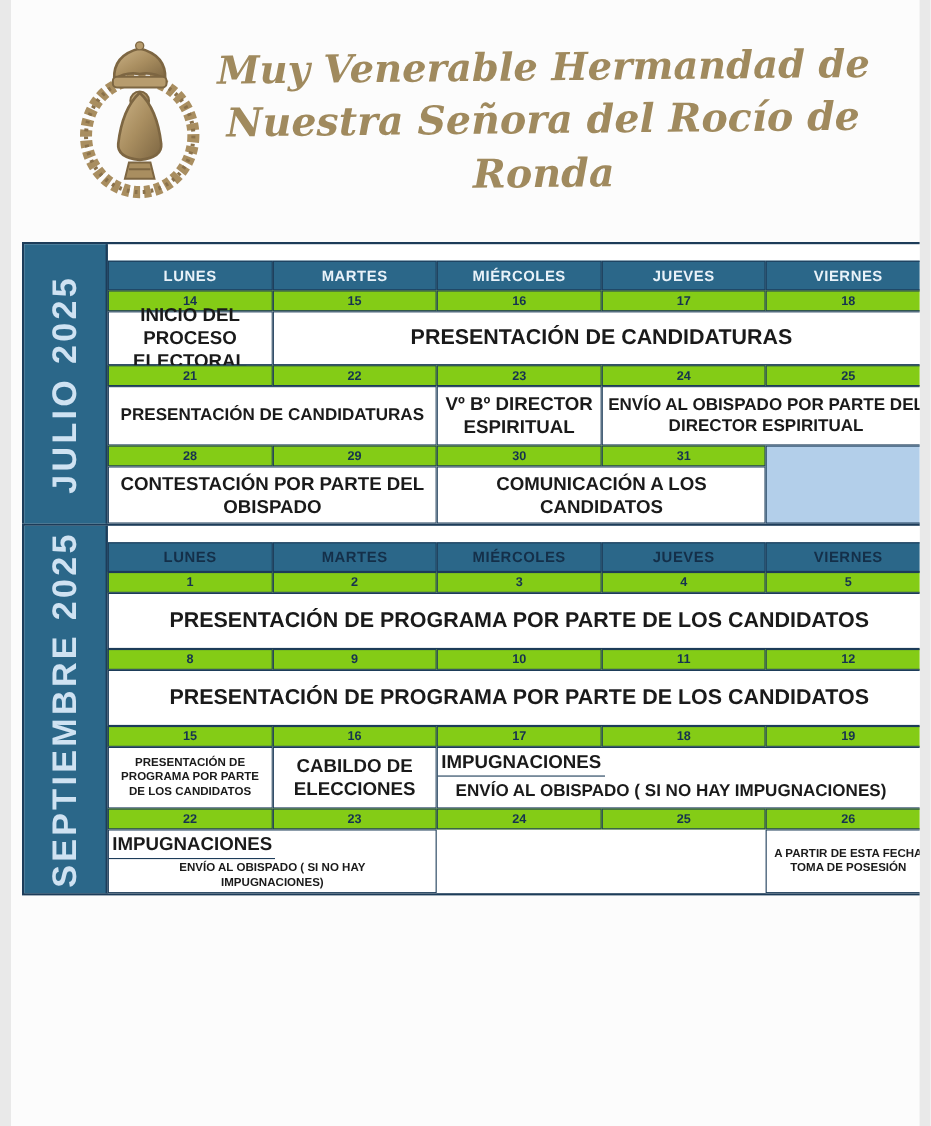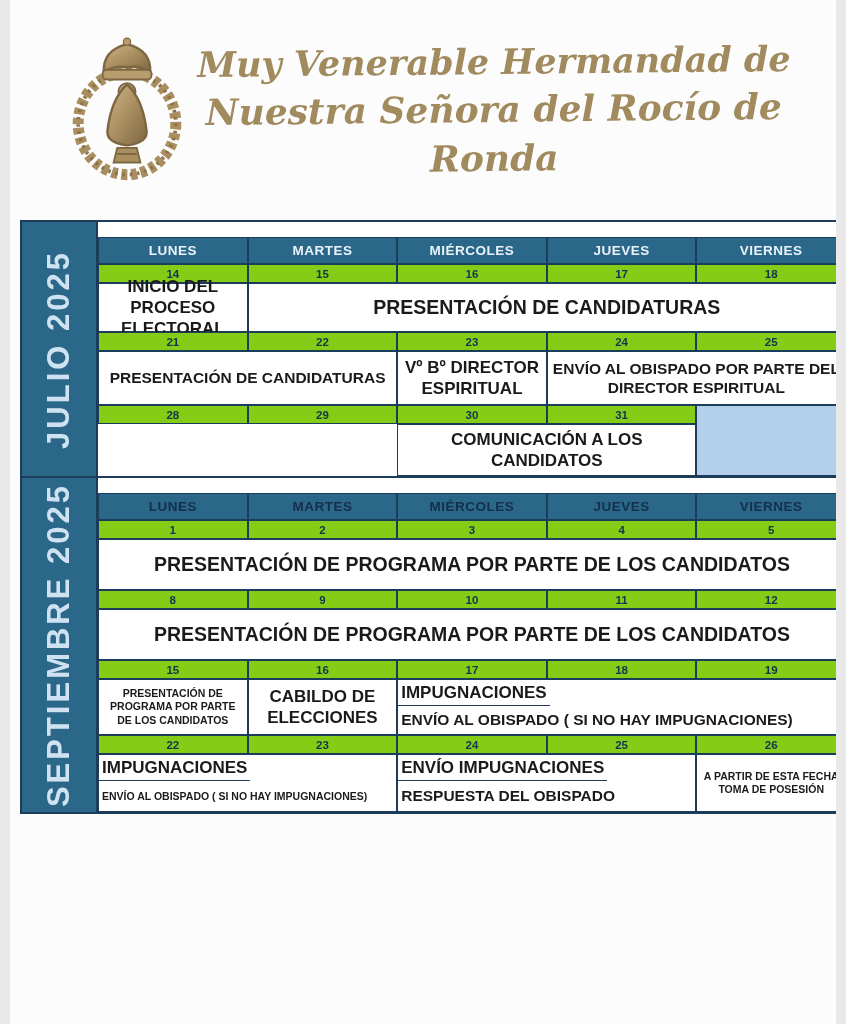--- a/index.html
+++ b/index.html
@@ -59,21 +59,21 @@
     grid-row:2;background:#fff;border:1.5px solid #1d3c59;
     display:flex;align-items:center;justify-content:center;text-align:center;
     font-weight:700;color:#1a1a1a;padding:1px 3px;box-sizing:border-box;line-height:1.25;
   }
   .fill{background:#b3cfea;border:1.5px solid #1d3c59;}
   .stackcell{flex-direction:column;padding:0;align-items:flex-start;}
   .stop{
     flex:0 0 auto;border-bottom:1.5px solid #1d3c59;
     display:flex;align-items:center;justify-content:center;padding:2px 3px;
   }
-  .sbot{flex:1 1 auto;display:flex;align-items:center;justify-content:center;padding:2px 3px;}
+  .sbot{flex:1 1 auto;display:flex;align-items:center;justify-content:center;padding:2px 16px;}
   .fs-xl{font-size:19.5px;}
   .fs-lg{font-size:17px;}
   .fs-md{font-size:15.5px;}
   .fs-sm{font-size:17px;}
   .fs-xs{font-size:10.5px;}
 </style>
 </head>
 <body>
 
 <div class="page">
@@ -138,20 +138,21 @@
             <div class="date" style="grid-column:5">25</div>
             <div class="event fs-md" style="grid-column:1 / span 2">PRESENTACIÓN DE CANDIDATURAS</div>
             <div class="event fs-md" style="grid-column:4 / span 2">ENVÍO AL OBISPADO POR PARTE DEL DIRECTOR ESPIRITUAL</div>
             <div class="event fs-sm" style="grid-column:3 / span 1">Vº Bº DIRECTOR ESPIRITUAL</div>
           </div>
           <div class="week" style="--eh:52px">
             <div class="date" style="grid-column:1">28</div>
             <div class="date" style="grid-column:2">29</div>
             <div class="date" style="grid-column:3">30</div>
             <div class="date" style="grid-column:4">31</div>
+            <div class="event fs-lg" style="grid-column:1 / span 2">CONTESTACIÓN POR PARTE DEL OBISPADO</div>
             <div class="event fs-lg" style="grid-column:3 / span 2">COMUNICACIÓN A LOS CANDIDATOS</div>
             <div class="fill" style="grid-column:5 / span 1;grid-row:1 / span 2"></div>
           </div>
         </div>
       </section>
       <section class="cal">
         <div class="month-strip">
           <span>SEPTIEMBRE 2025</span>
         </div>
         <div class="cal-body">
@@ -194,23 +195,19 @@
           <div class="week" style="--eh:58px">
             <div class="date" style="grid-column:1">22</div>
             <div class="date" style="grid-column:2">23</div>
             <div class="date" style="grid-column:3">24</div>
             <div class="date" style="grid-column:4">25</div>
             <div class="date" style="grid-column:5">26</div>
             <div class="event stackcell" style="grid-column:1 / span 2">
               <div class="stop fs-sm">IMPUGNACIONES</div>
               <div class="sbot fs-xs">ENVÍO AL OBISPADO ( SI NO HAY IMPUGNACIONES)</div>
             </div>
-            <div class="event stackcell" style="grid-column:3 / span 2">
-              <div class="stop fs-sm">ENVÍO IMPUGNACIONES</div>
-              <div class="sbot fs-md">RESPUESTA DEL OBISPADO</div>
-            </div>
             <div class="event fs-xs" style="grid-column:5 / span 1">A PARTIR DE ESTA FECHA TOMA DE POSESIÓN</div>
           </div>
         </div>
       </section>
     </div>
 
 </div>
 
 </body></html>

